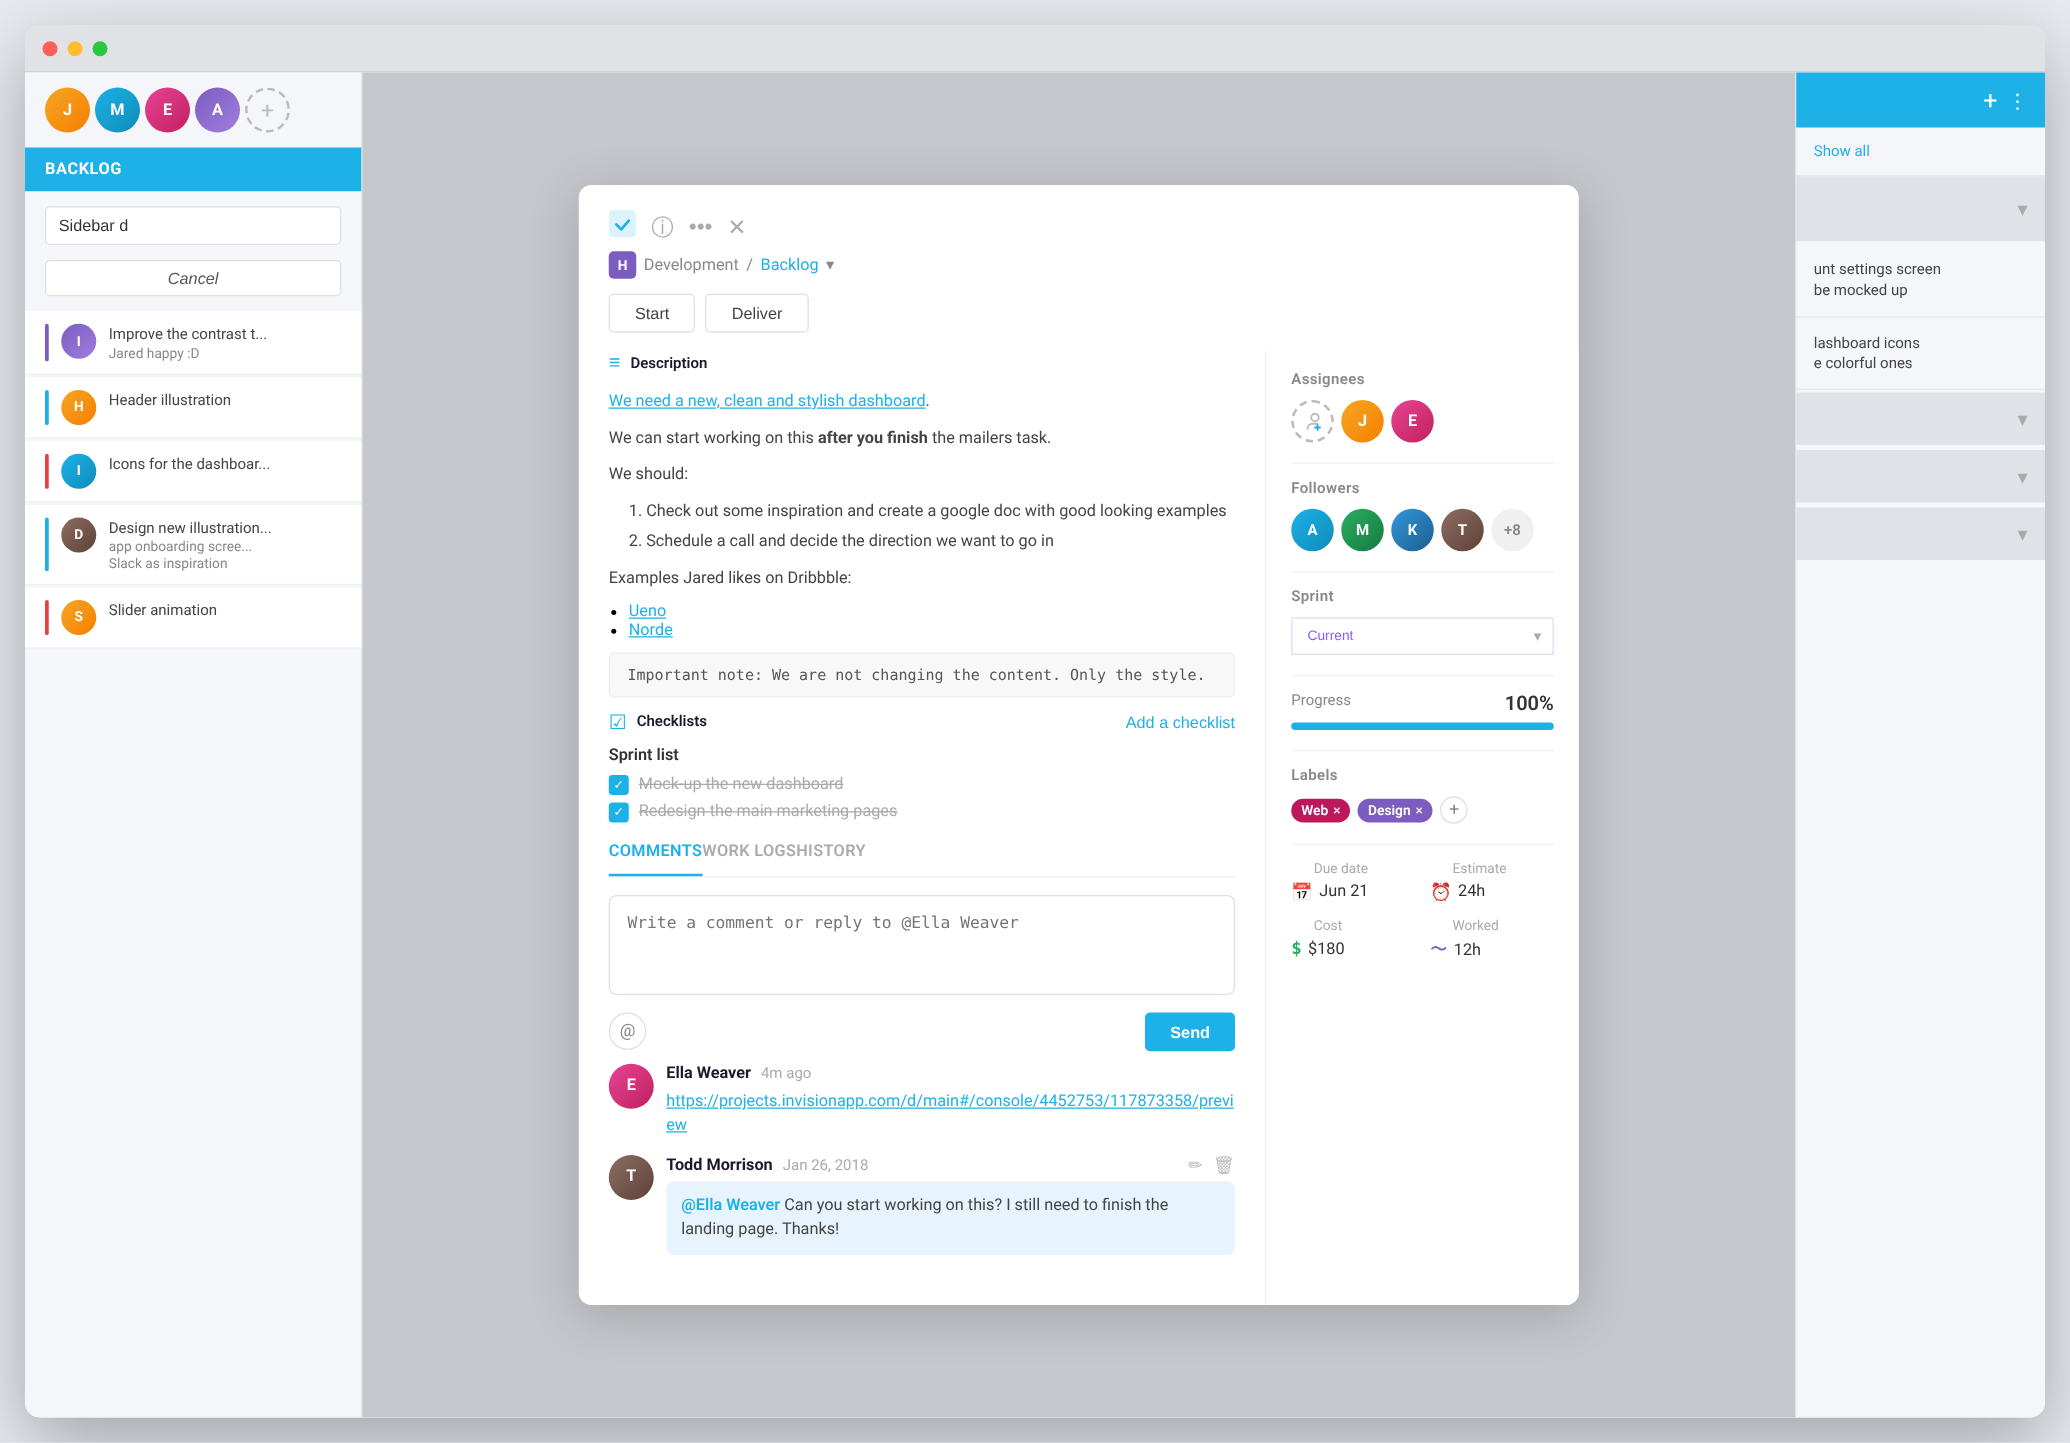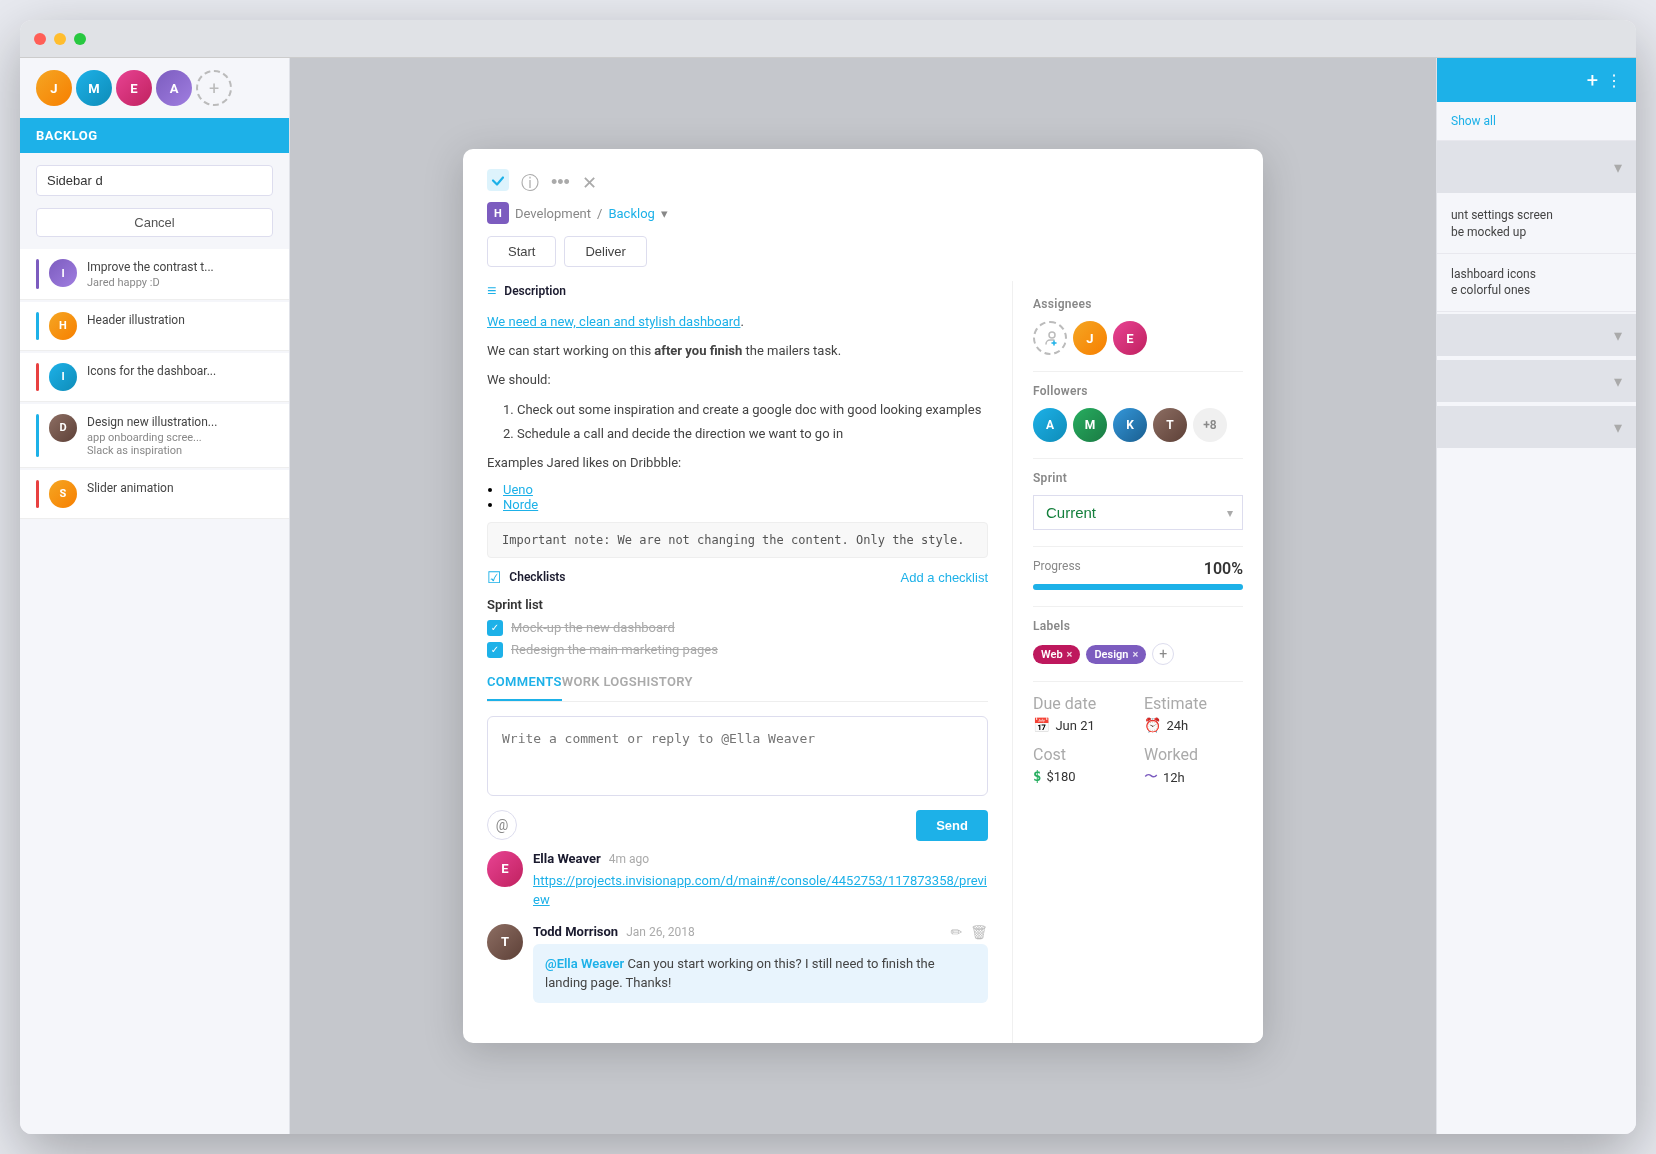--- a/index.html
+++ b/index.html
@@ -89,20 +89,21 @@
     }
     .cancel-btn {
       background: white;
       border: 1px solid #dde;
       border-radius: 4px;
       padding: 6px 20px;
       font-size: 13px;
       color: #555;
       margin: 0 16px 12px;
       cursor: pointer;
+      font-style: italic;
     }
     .task-item {
       display: flex;
       align-items: flex-start;
       padding: 10px 16px;
       border-bottom: 1px solid #eee;
       gap: 10px;
       background: white;
       margin-bottom: 2px;
     }
@@ -498,22 +499,22 @@
       display: flex; align-items: center; justify-content: center;
       font-size: 12px;
       color: #888;
       font-weight: 600;
     }
     .sprint-select {
       width: 100%;
       border: 1px solid #dde;
       border-radius: 0;
       padding: 8px 12px;
-      font-size: 15px;
-      color: #15803d;
+      font-size: 11px;
+      color: #8b5cf6;
       background: white;
       appearance: none;
       cursor: pointer;
     }
     .sprint-row {
       position: relative;
       margin-bottom: 16px;
     }
     .sprint-arrow {
       position: absolute;
@@ -568,23 +569,24 @@
       color: #888; cursor: pointer; font-size: 14px;
     }
     .meta-grid {
       display: grid;
       grid-template-columns: 1fr 1fr;
       gap: 12px;
       margin-top: 6px;
     }
     .meta-cell { }
     .meta-cell-label {
-      font-size: 16px;
+      font-size: 11px;
       color: #aaa;
       margin-bottom: 4px;
+      margin-left: 18px;
     }
     .meta-cell-value {
       display: flex;
       align-items: center;
       gap: 5px;
       font-size: 13px;
       color: #333;
     }
     .meta-icon { font-size: 14px; }
     .meta-icon.blue { color: #1db1e8; }

